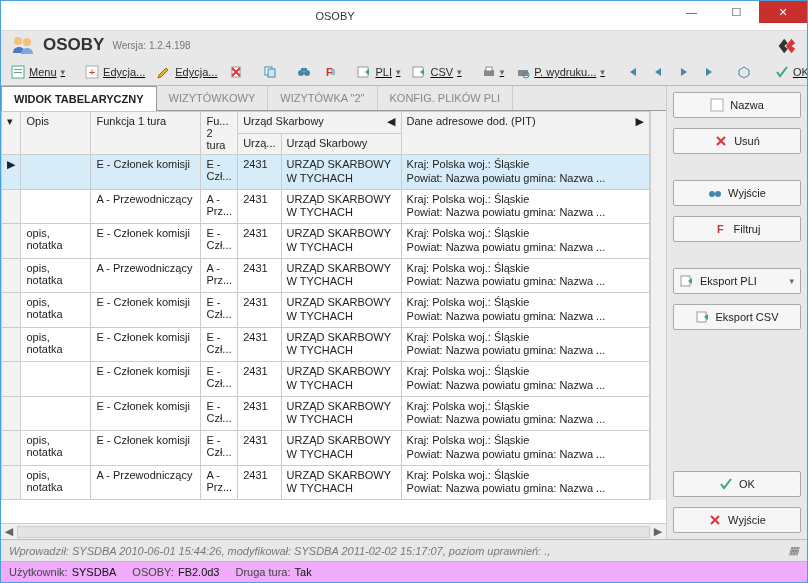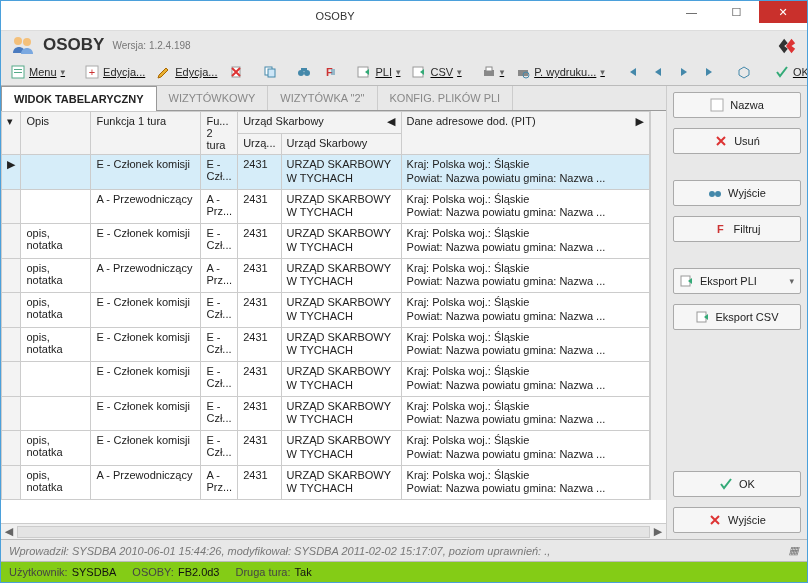--- a/index.html
+++ b/index.html
@@ -33,21 +33,21 @@
 .hscroll { height: 16px; background: #f0f0f0; border-top: 1px solid #ccc; display: flex; align-items: center; }
 .hscroll .arrow { width: 16px; text-align: center; color: #666; }
 .hscroll .track { flex: 1; height: 12px; background: #e4e4e4; border: 1px solid #ccc; }
 .vscroll { width: 16px; background: #f0f0f0; border-left: 1px solid #ccc; }
 .side-panel { width: 140px; background: #e8e8e8; padding: 6px; display: flex; flex-direction: column; gap: 10px; }
 .side-btn { background: #f6f6f6; border: 1px solid #aaa; border-radius: 2px; padding: 5px 6px; display: flex; align-items: center; justify-content: center; gap: 6px; color: #222; }
 .side-btn .mini-caret { font-size: 9px; color: #666; margin-left: auto; }
 .side-gap { height: 6px; }
 .side-flex { flex: 1; }
 .statusbar1 { background: #e8e8e8; border-top: 1px solid #bbb; padding: 4px 8px; color: #777; font-style: italic; display: flex; align-items: flex-end; justify-content: space-between; }
-.statusbar2 { background: #84cc16; border-top: 1px solid #bbb; padding: 4px 8px; display: flex; gap: 16px; color: #444; }
+.statusbar2 { background: #f0abfc; border-top: 1px solid #bbb; padding: 4px 8px; display: flex; gap: 16px; color: #444; }
 .statusbar2 .v { color: #111; margin-left: 4px; }
 .ico12 { width: 14px; height: 14px; display: inline-block; }
 .grid-scroll-area { display: flex; flex: 1; overflow: hidden; }
 .grid-inner { flex: 1; overflow: hidden; }
 </style>
 </head>
 <body>
 
 <div class="titlebar">
   <div class="title">OSOBY</div>

